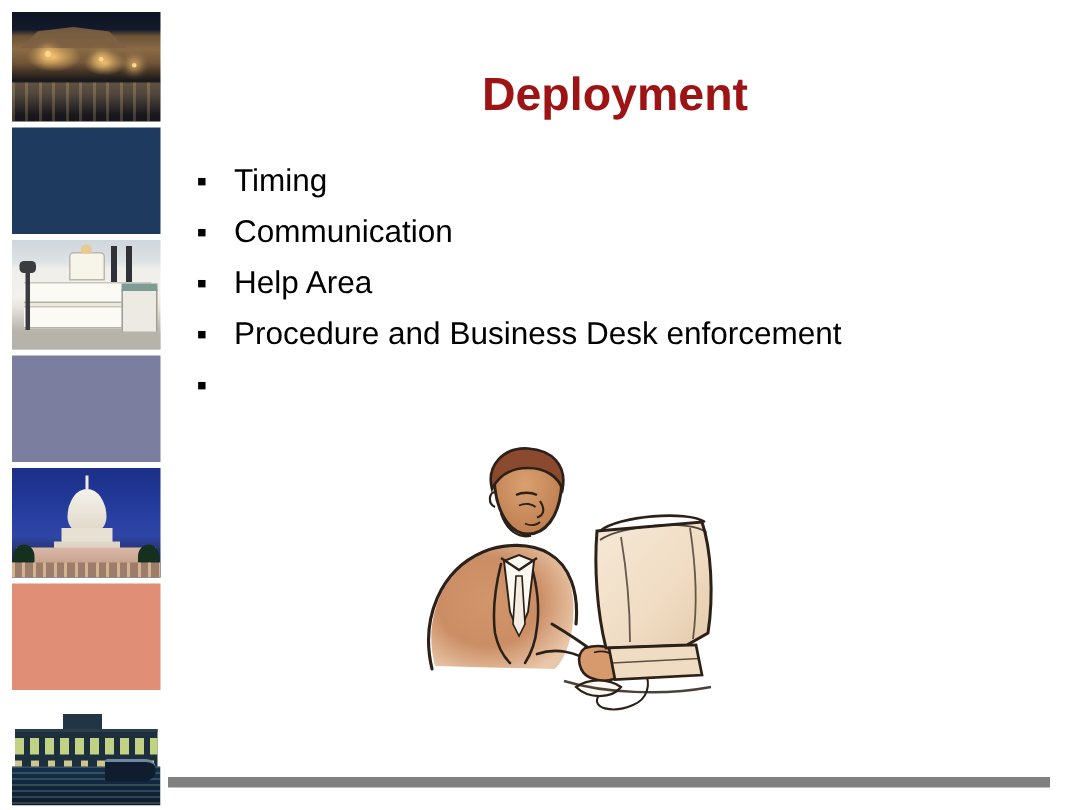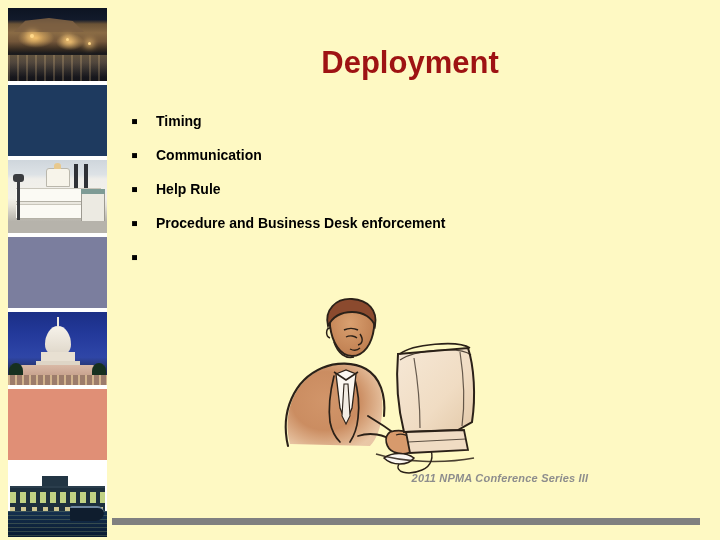--- a/index.html
+++ b/index.html
@@ -10,21 +10,21 @@
     width: 720px;
     height: 540px;
     background: #eaeaea;
     font-family: "Liberation Sans", sans-serif;
     overflow: hidden;
   }
   .slide {
     position: relative;
     width: 720px;
     height: 540px;
-    background: #fef9c3;
+    background: #ffffff;
   }
 
   
   .sidebar {
     position: absolute;
     left: 8px;
     top: 8px;
     width: 99px;
     height: 524px;
     display: flex;
@@ -313,24 +313,24 @@
     width: 28px;
     flex: 0 0 28px;
     font-size: 20px;
     line-height: 30px;
     color: #000000;
     text-align: left;
     padding-left: 3px;
     box-sizing: border-box;
   }
   .bullet-text {
-    font-size: 14px;
+    font-size: 21px;
     line-height: 30px;
     color: #000000;
-    font-weight: bold;
+    font-weight: normal;
     white-space: nowrap;
   }
 
   
   .illustration {
     position: absolute;
     left: 272px;
     top: 296px;
     width: 210px;
     height: 180px;
@@ -424,21 +424,21 @@
     <div class="bullet-row">
       <span class="bullet-mark">▪</span>
       <span class="bullet-text">Timing</span>
     </div>
     <div class="bullet-row">
       <span class="bullet-mark">▪</span>
       <span class="bullet-text">Communication</span>
     </div>
     <div class="bullet-row">
       <span class="bullet-mark">▪</span>
-      <span class="bullet-text">Help Rule</span>
+      <span class="bullet-text">Help Area</span>
     </div>
     <div class="bullet-row">
       <span class="bullet-mark">▪</span>
       <span class="bullet-text">Procedure and Business Desk enforcement</span>
     </div>
     <div class="bullet-row">
       <span class="bullet-mark">▪</span>
     </div>
   </div>
 
@@ -511,18 +511,17 @@
       <path d="M188 56 C192 82 193 108 190 130" fill="none" stroke="#2b2118" stroke-width="1.2" opacity=".7"></path>
 
       <path d="M134 136 L192 134 L196 154 L138 157 Z" fill="#f0dcc3" stroke="#2b2118" stroke-width="1.8"></path>
       <path d="M136 146 L194 143" fill="none" stroke="#2b2118" stroke-width="1.1" opacity=".75"></path>
 
       <path d="M104 158 C130 166 170 168 202 162" fill="none" stroke="#2b2118" stroke-width="1.6" opacity=".85"></path>
     </svg>
   </div>
 
   <div class="footer">
-    <div class="footer-series">2011 NPMA Conference Series III</div>
   </div>
 
   <div class="bottom-bar"></div>
 
 </div>
 
 </body></html>

